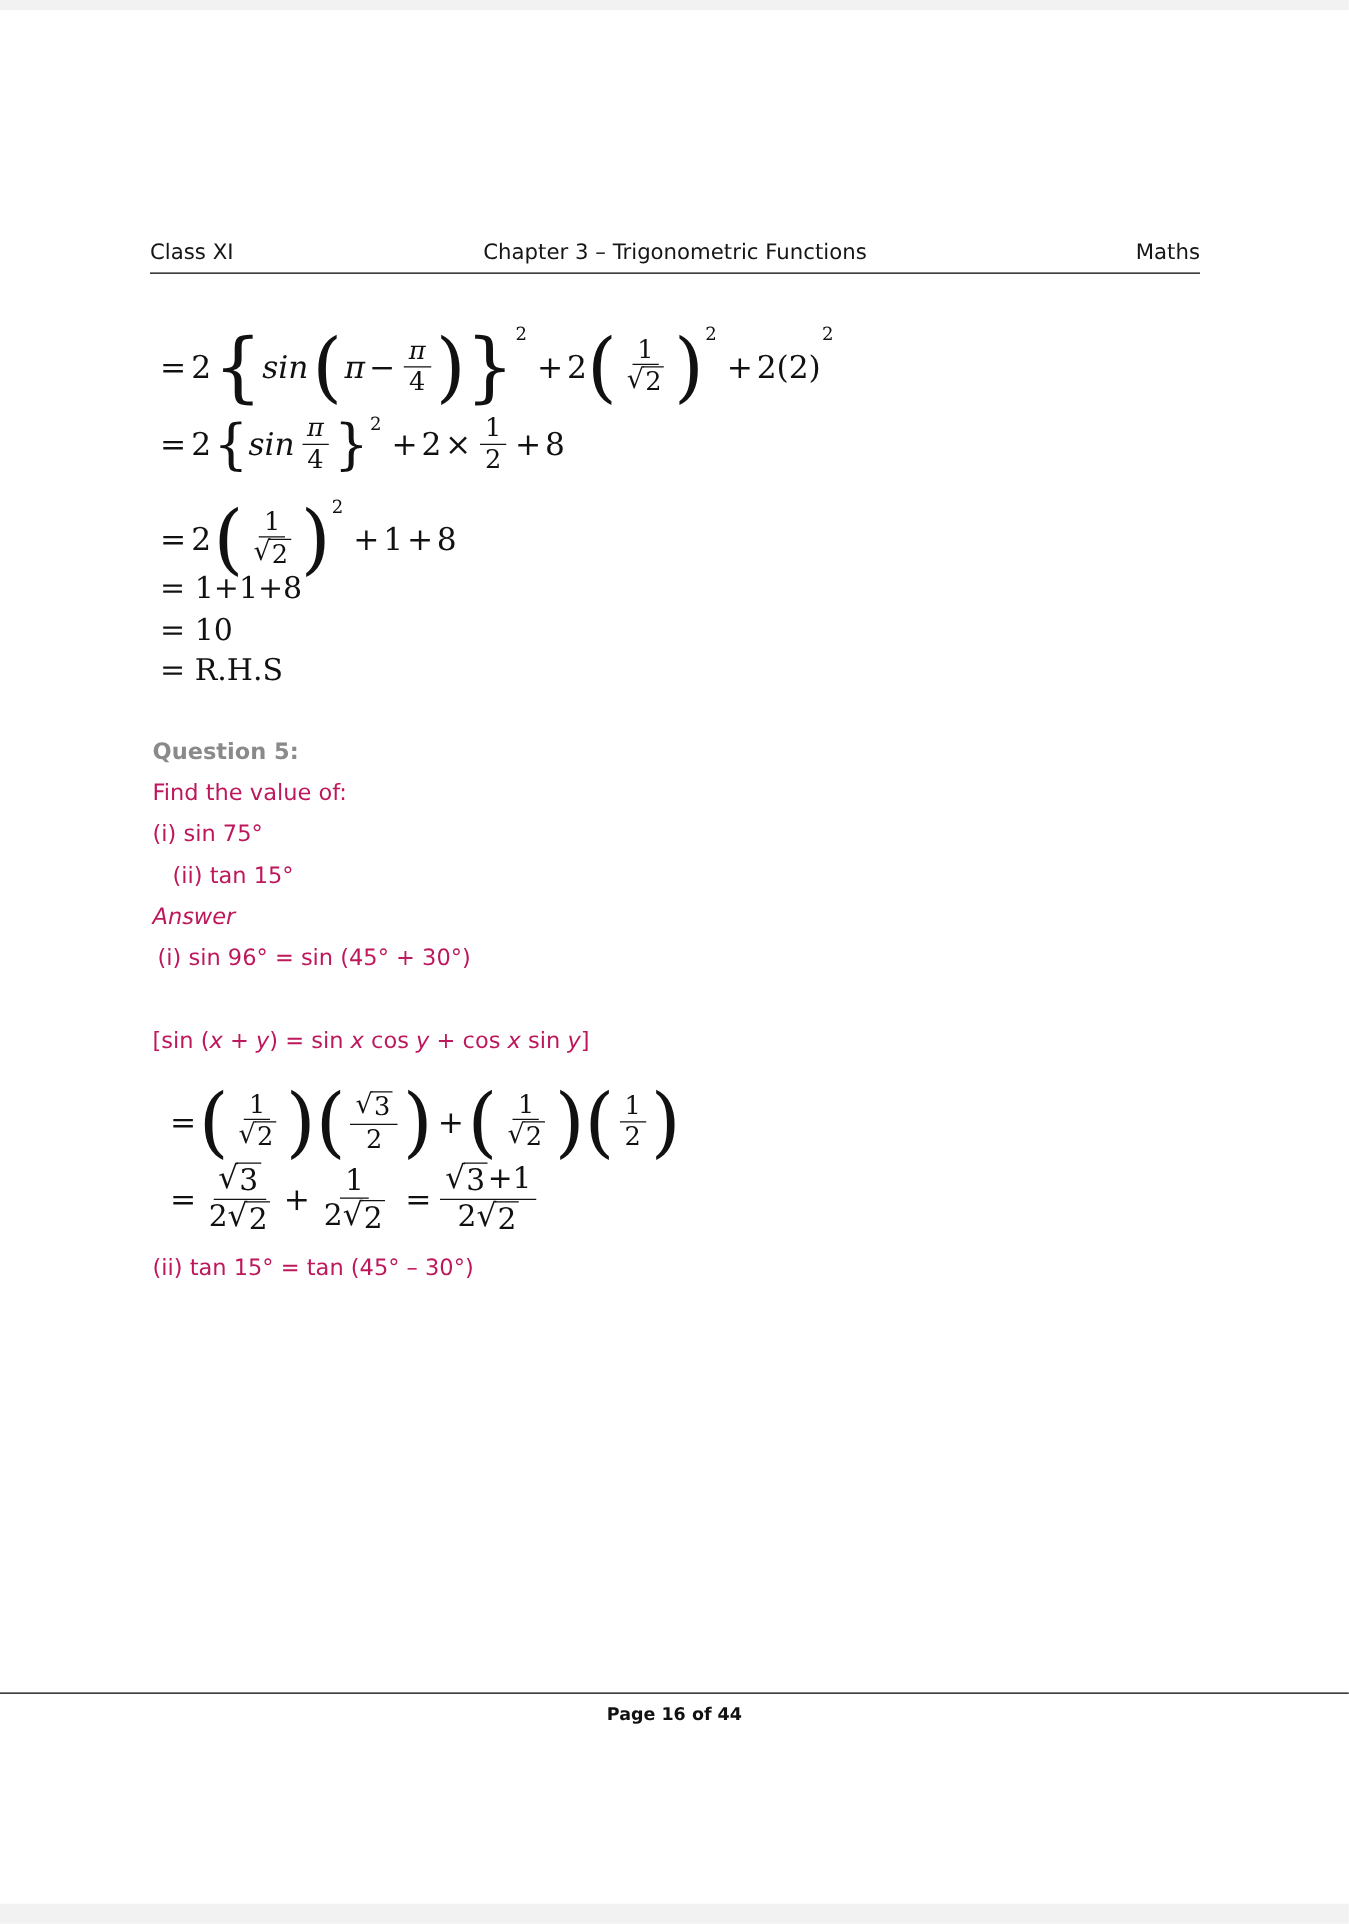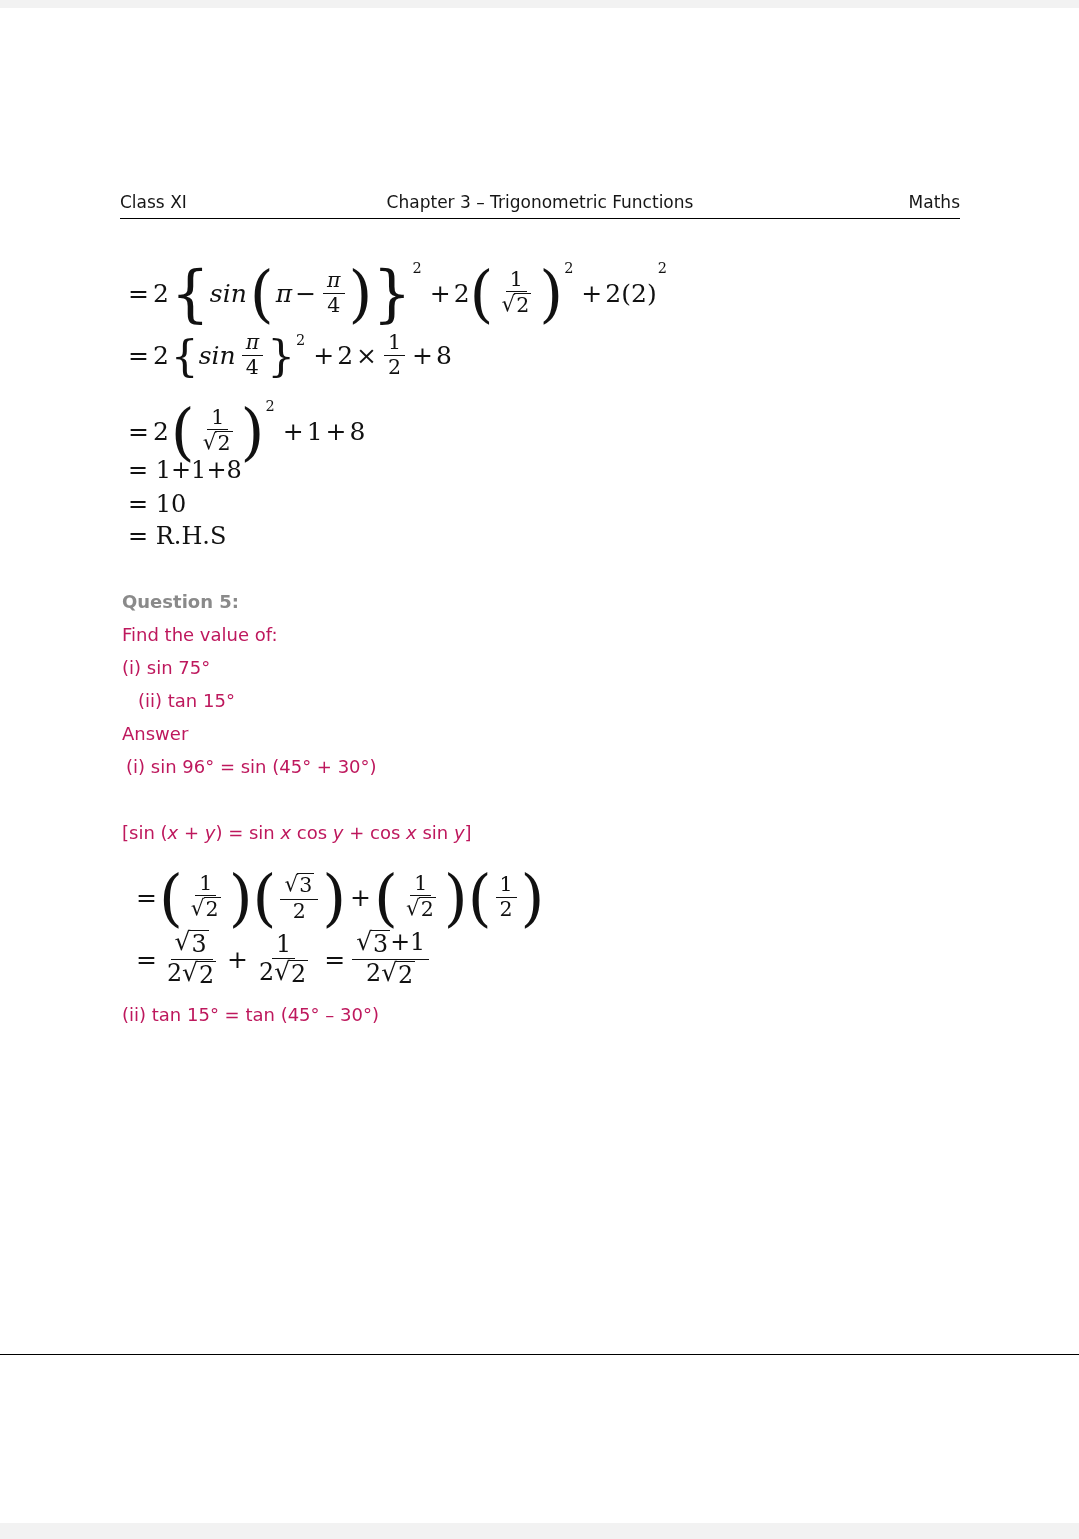--- a/index.html
+++ b/index.html
@@ -244,21 +244,21 @@
   </div>
 
   <div class="mrow math" style="left:128px; top:456px; font-size:24px;">= 1+1+8</div>
   <div class="mrow math" style="left:128px; top:490px; font-size:24px;">= 10</div>
   <div class="mrow math" style="left:128px; top:522px; font-size:24px;">= R.H.S</div>
 
   <div class="tline qhead" style="left:122px; top:591px;">Question 5:</div>
   <div class="tline" style="left:122px; top:624px;">Find the value of:</div>
   <div class="tline" style="left:122px; top:657px;">(i) sin 75°</div>
   <div class="tline" style="left:122px; top:690px;margin-left:16px;">(ii) tan 15°</div>
-  <div class="tline" style="left:122px; top:723px;">Answer</div>
+  <div class="tline" style="left:122px; top:723px;font-style:italic;">Answer</div>
   <div class="tline" style="left:126px; top:756px;">(i) sin 96° = sin (45° + 30°)</div>
 
   <div class="tline" style="left:122px; top:822px;">
     <span>[sin (</span><span class="it">x</span><span> + </span><span class="it">y</span><span>) = sin </span><span class="it">x</span><span> cos </span><span class="it">y</span><span> + cos </span><span class="it">x</span><span> sin </span><span class="it">y</span><span>]</span>
   </div>
 
   <div class="mrow math" style="left:136px; top:862px;">
     <span>=</span>
     <span class="del big3" style="margin-left:2px;">(</span>
     <span class="frac">
@@ -333,15 +333,16 @@
             <span class="sign">√</span>
             <span class="rad">2</span>
           </span>
       </span>
     </span>
   </div>
 
   <div class="tline" style="left:122px; top:1004px;text-align:center;">(ii) tan 15° = tan (45° – 30°)</div>
 
   <div class="footrule"></div>
+  <div class="footer">Page 16 of 44</div>
   <div class="bottomband"></div>
 
 </div>
 
 </body></html>

